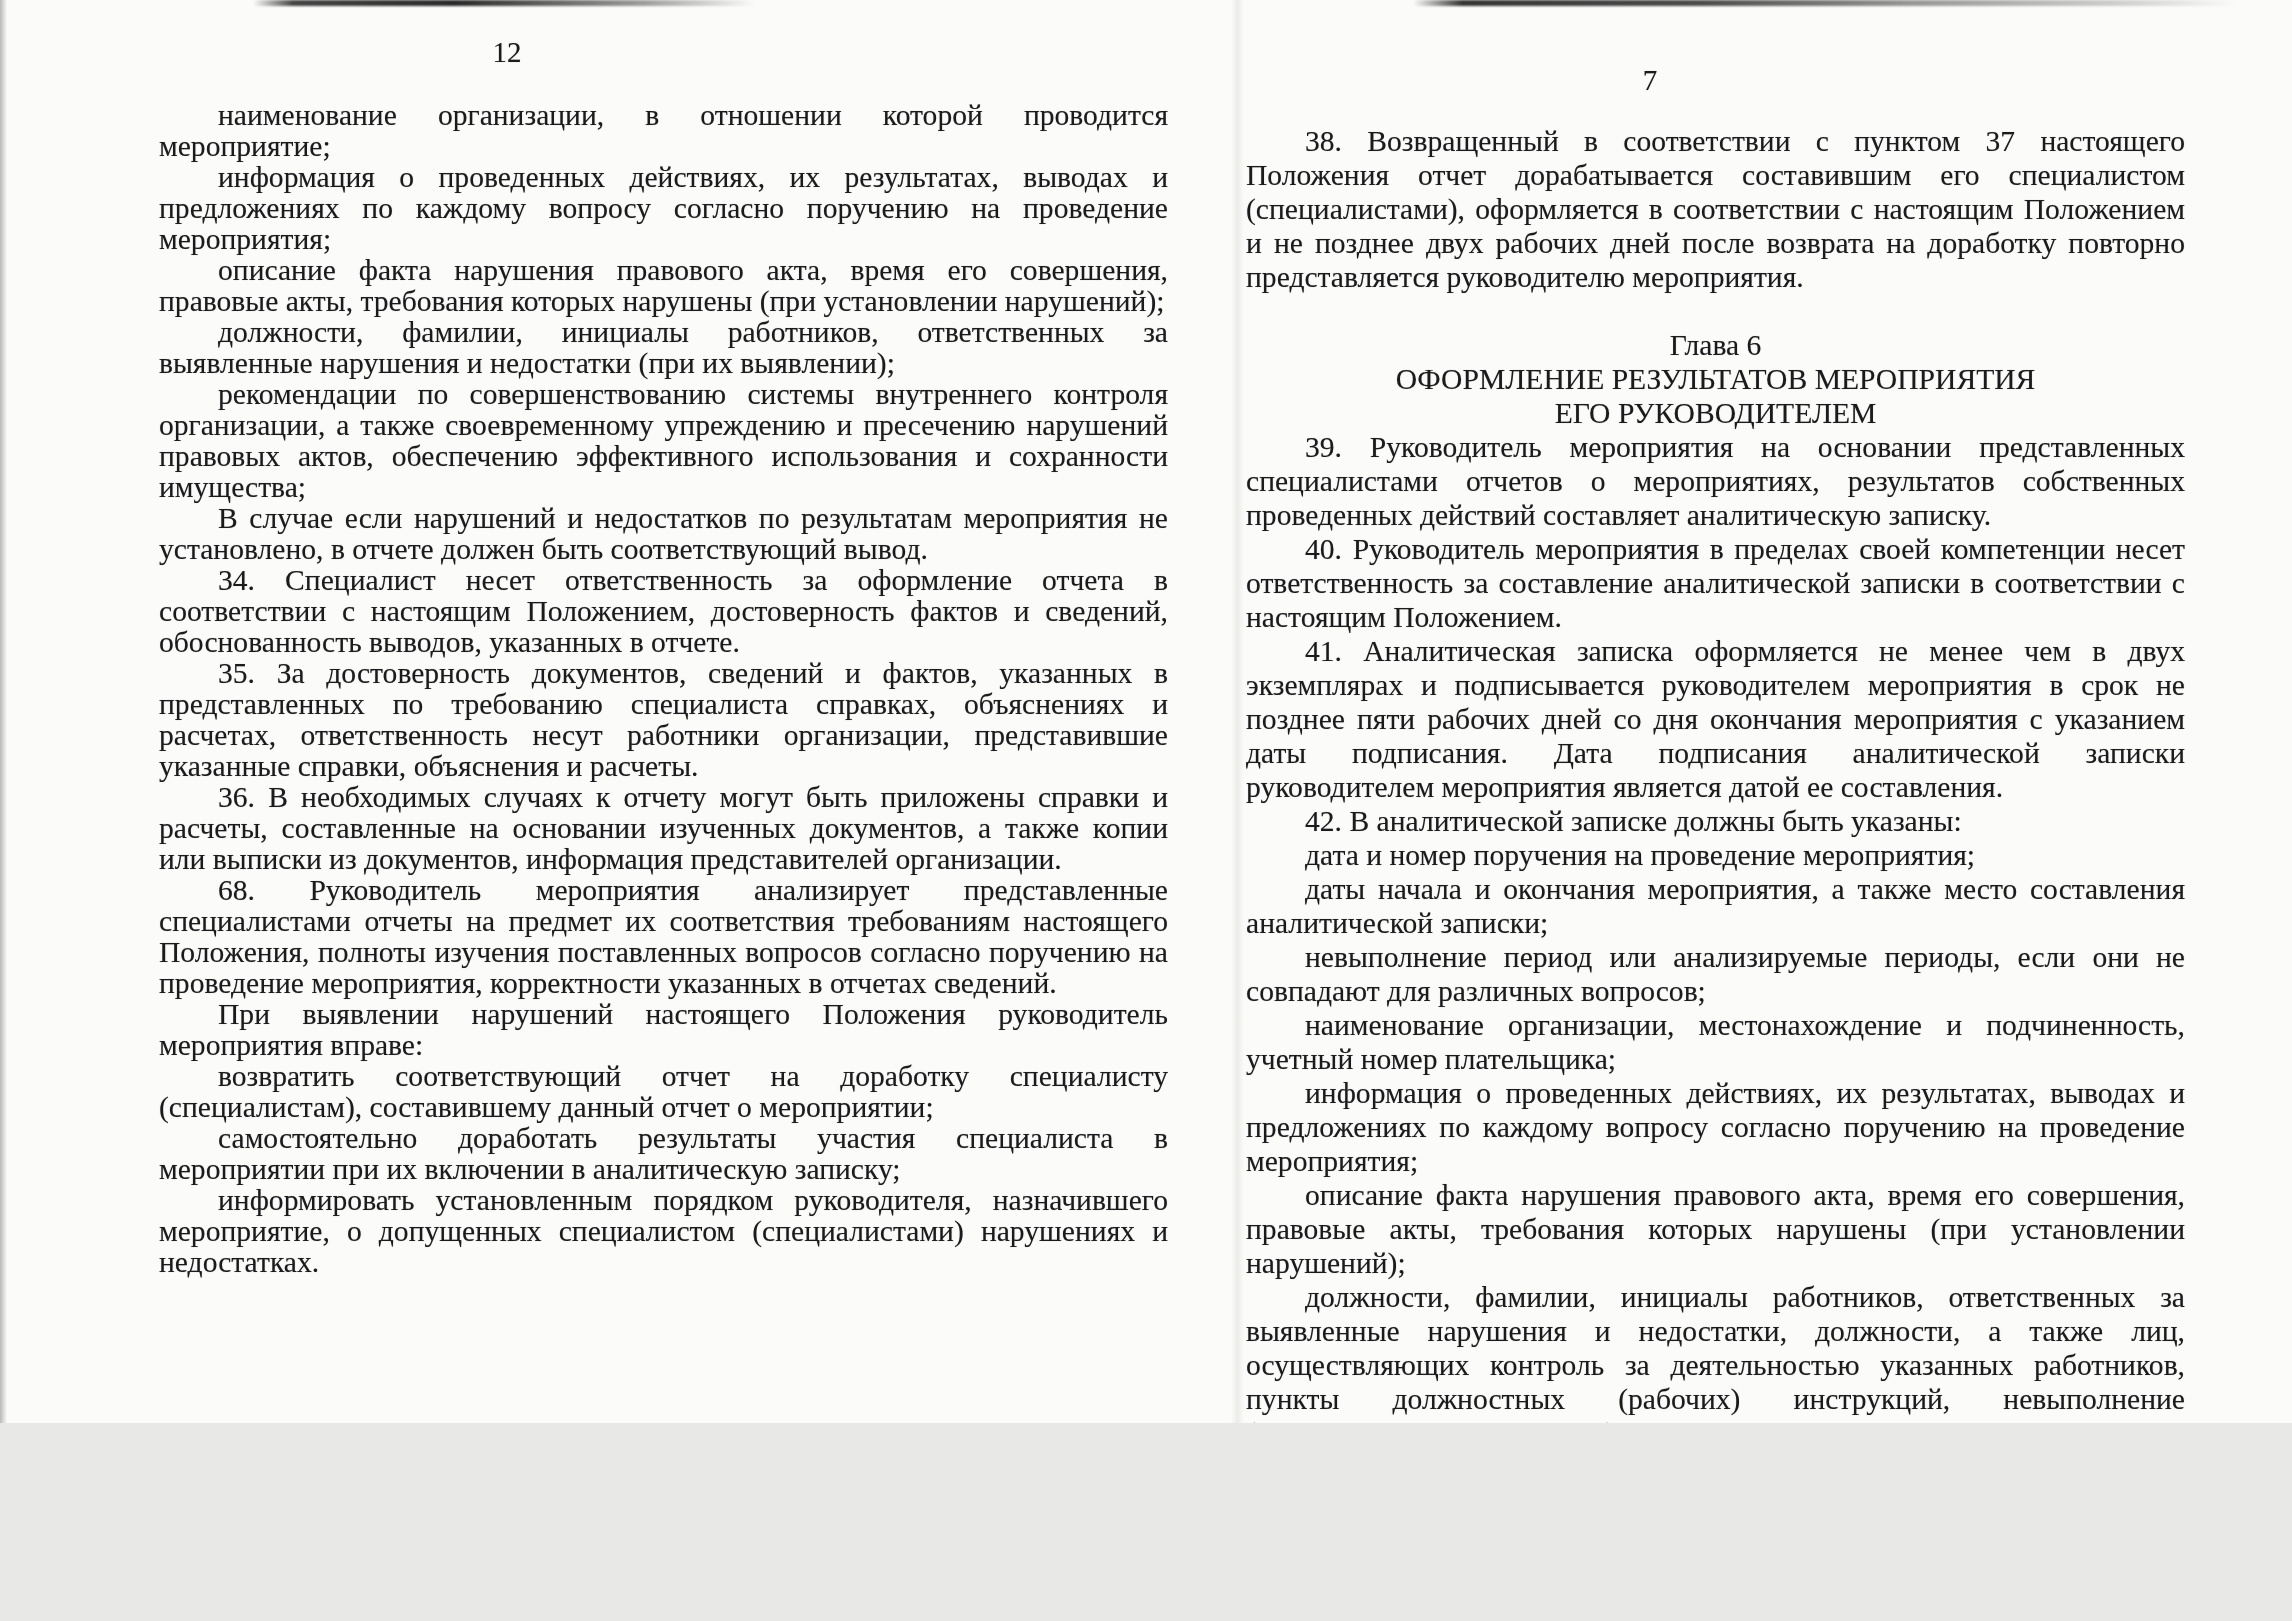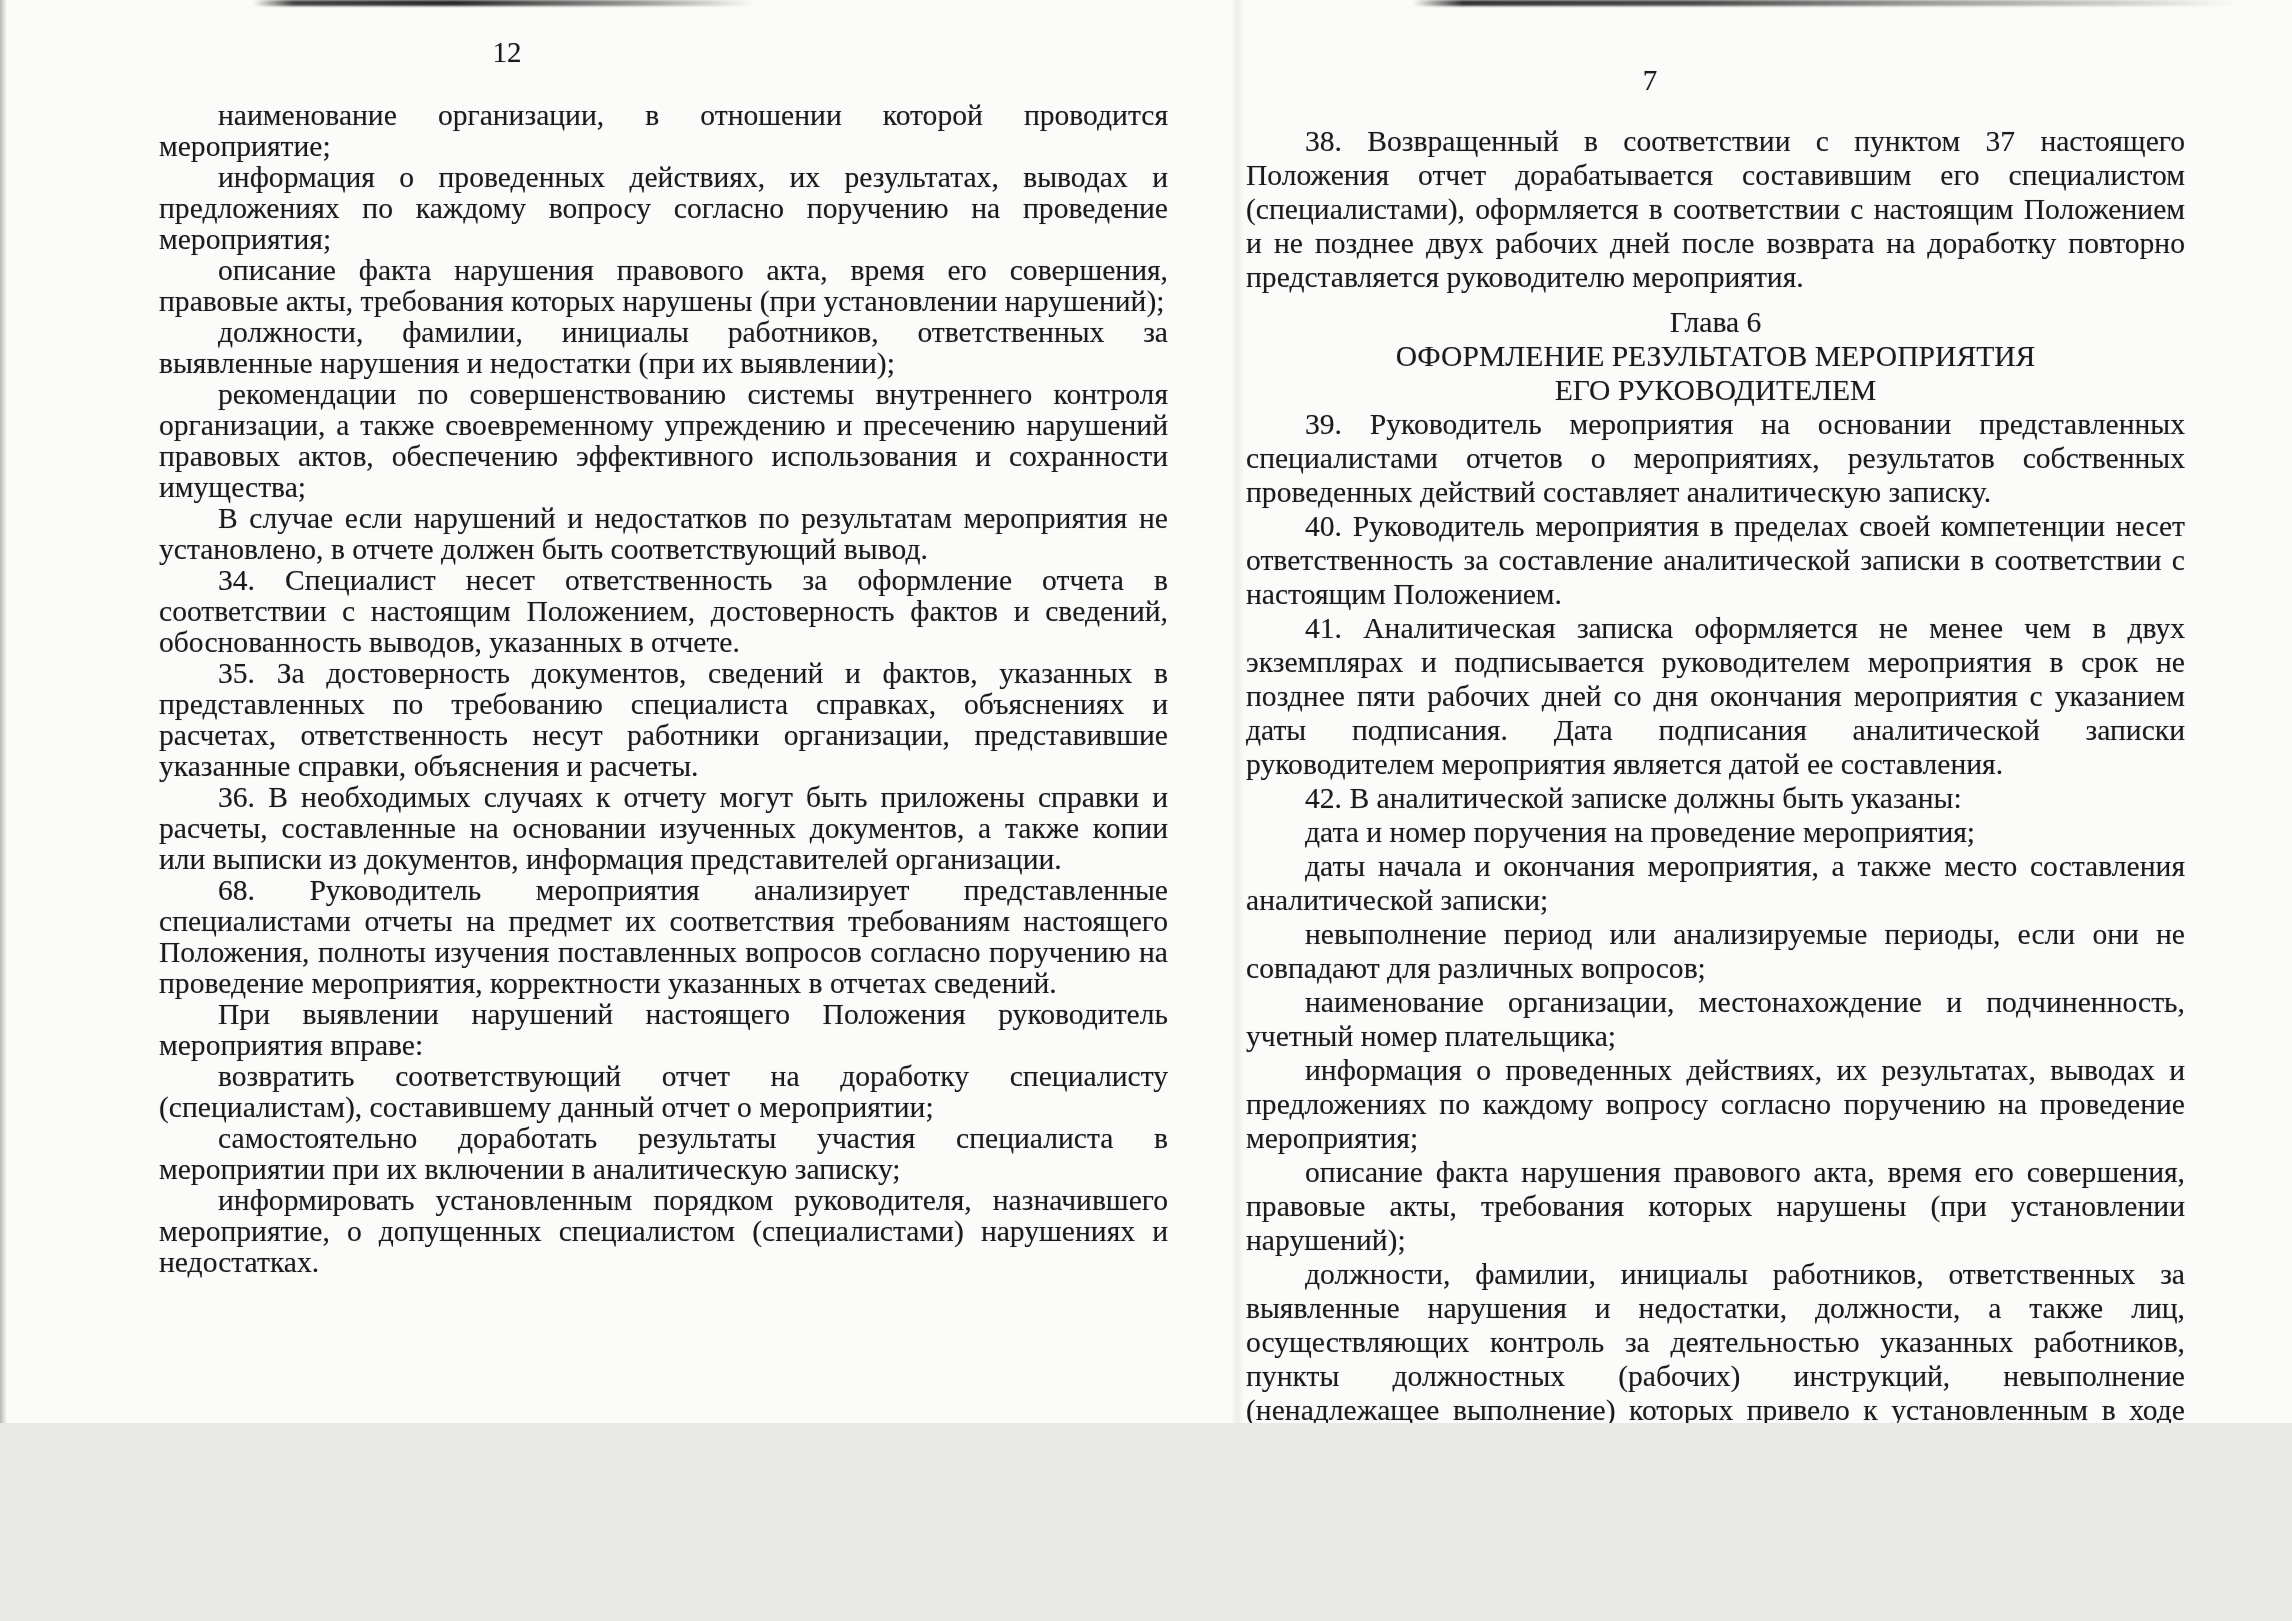--- a/index.html
+++ b/index.html
@@ -21,21 +21,21 @@
   .col p{margin:0;text-indent:59px;}
   .col-left{left:159px;top:100px;width:1009px;line-height:31px;}
   .col-right{left:1246px;top:124px;width:939px;line-height:34px;}
   .pageno{
     position:absolute;
     font-size:29px;
     text-shadow:0 0 0.9px rgba(27,27,29,.38);
   }
   .pageno-left{left:480px;top:36px;width:54px;text-align:center;}
   .pageno-right{left:1623px;top:64px;width:54px;text-align:center;}
-  .chapter{margin-top:11px;text-align:center;}
+  .chapter{margin-top:34px;text-align:center;}
   .chapter div{text-indent:0;}
   
   .sig{position:absolute;overflow:visible;}
   .sig-left{left:569px;top:1440px;width:358px;height:145px;}
   .sig-right{left:1881px;top:1490px;width:387px;height:157px;transform:rotate(-2deg);}
   
   .strip{position:absolute;top:0;height:6.3px;filter:blur(1px);border-radius:2.7px;}
   .strip-left{left:253px;width:502px;
     background:linear-gradient(90deg,transparent,rgba(18,18,18,.78) 8%,rgba(18,18,18,.9) 40%,rgba(45,45,45,.45) 78%,transparent);}
   .strip-right{left:1413px;width:824px;

